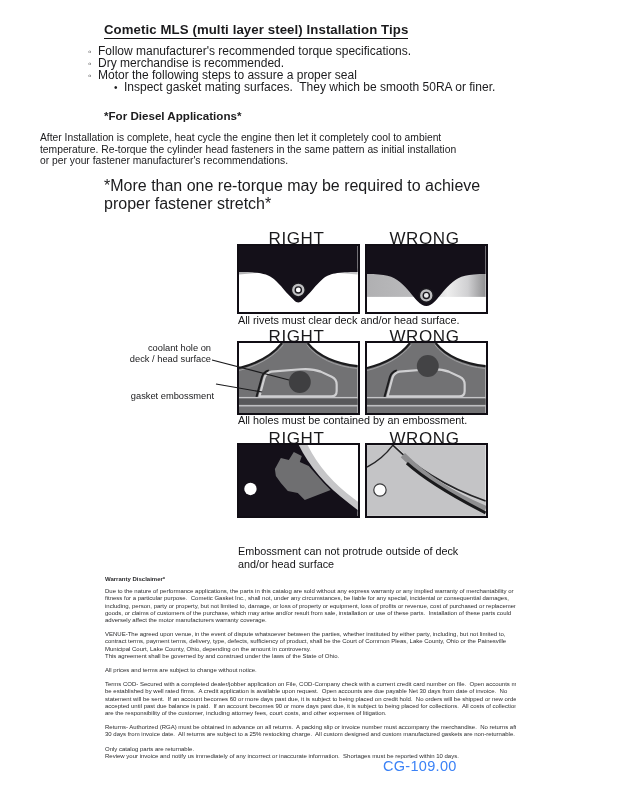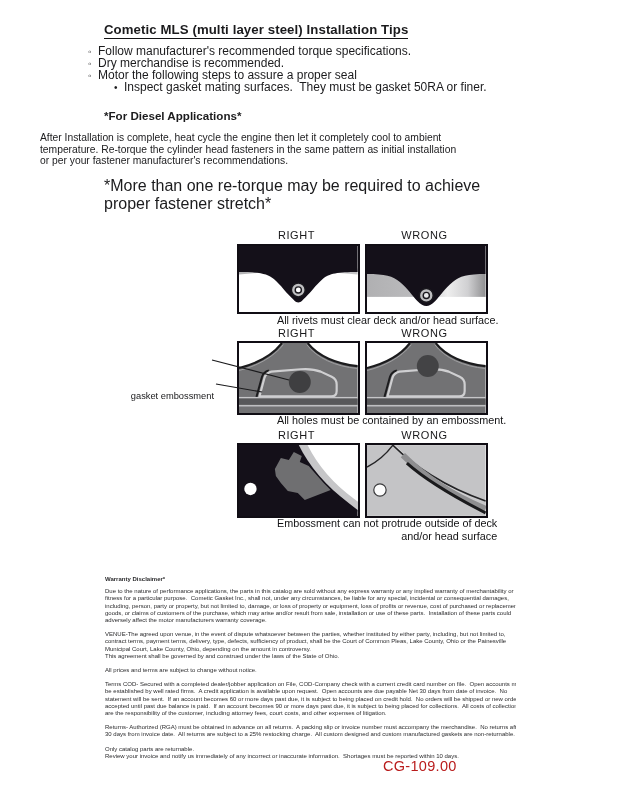--- a/index.html
+++ b/index.html
@@ -14,49 +14,49 @@
   ul.subbullets { list-style:none; margin:0 0 0 114px; }
   ul li { position:relative; padding-left:10px; font-size:12px; line-height:11.9px; white-space:pre-wrap; }
   ul.bullets > li > .marker::before { content:"◦"; position:absolute; left:0; top:0; font-size:10px; }
   ul.subbullets > li > .marker::before { content:"•"; position:absolute; left:0; top:0; font-size:10px; }
   .diesel-heading { margin:15px 16px 0 104px; font-size:11.6px; font-weight:bold; }
   .para { margin:6px 0 0 104px; width:474px; font-size:10.3px; line-height:11.9px; white-space:pre-wrap; }
   .para.gap { margin-top:10px;margin-left:40px; }
   .note { margin:10px 0 0 104px; font-size:16px; }
 
   
-  .dg-label { position:absolute; width:119px; text-align:center; font-size:11px; letter-spacing:.6px; color:#19191b; font-weight:500; }
+  .dg-label { position:absolute; width:119px; text-align:center; font-size:17px; letter-spacing:.6px; color:#19191b; font-weight:500; }
   .dg-box { position:absolute; width:123px; border:2.2px solid #100d14; background:#fff; }
   .dg-box svg { display:block; }
-  .dg-caption { position:absolute; font-size:10.8px; color:#131315; white-space:pre-line; line-height:12.5px;margin-left:39px; }
+  .dg-caption { position:absolute; font-size:10.8px; color:#131315; white-space:pre-line; line-height:12.5px; }
   .side-label { position:absolute; font-size:9.3px; line-height:11px; text-align:right; color:#19191b; white-space:pre-line; }
   .overlay { position:absolute; pointer-events:none; }
 
   
   .warranty { position:absolute; left:105px; top:576px; width:520px; color:#2c2c2e; }
   .warranty h3 { font-size:6px; line-height:7.2px; margin-bottom:5px; font-weight:bold; }
   .warranty p { font-size:6px; line-height:7.2px; margin-bottom:7px; white-space:pre-wrap; }
 
-  .part-number { position:absolute; left:383px; top:758px; font-size:14.5px; letter-spacing:.3px; color:#b91c1c; }
+  .part-number { position:absolute; left:383px; top:758px; font-size:14.5px; letter-spacing:.3px; color:#3b82f6; }
 </style>
 </head>
 <body>
 
 <div class="page">
 
   
   <h1 class="title">Cometic MLS (multi layer steel) Installation Tips</h1>
 
   <ul class="bullets">
     <li><span class="marker"></span><span>Follow manufacturer's recommended torque specifications.</span></li>
     <li><span class="marker"></span><span>Dry merchandise is recommended.</span></li>
     <li><span class="marker"></span><span>Motor the following steps to assure a proper seal</span></li>
   </ul>
   <ul class="subbullets">
-    <li><span class="marker"></span><span>Inspect gasket mating surfaces.  They must be gasket 50RA or finer.</span></li>
+    <li><span class="marker"></span><span>Inspect gasket mating surfaces.  They which be smooth 50RA or finer.</span></li>
   </ul>
 
   <h2 class="diesel-heading">*For Diesel Applications*</h2>
   <p class="para gap">After Installation is complete, heat cycle the engine then let it completely cool to ambient
 temperature. Re-torque the cylinder head fasteners in the same pattern as initial installation
 or per your fastener manufacturer's recommendations.</p>
   <p class="note">*More than one re-torque may be required to achieve proper fastener stretch*</p>
 
   
   <div class="dg-label" style="left:237px; top:229px;">RIGHT</div>
@@ -123,20 +123,22 @@
       <path d="M17.5,54 L23,34 C24,30.5 26.5,28.5 30,27.5" fill="none" stroke="#1c1c1e" stroke-width="2"></path>
       <path d="M20.5,53.5 L25.5,35 C26.5,31.5 29,29.3 32.5,28.6 L62,26.2 C70,25.6 76,26.2 82,28.6 L93,33.8 C96.5,35.6 98,38 98,41.5 L98,48 C98,51.5 96,53.5 92.5,53.5 Z" fill="none" stroke="#cfcfd1" stroke-width="2.2" stroke-linejoin="round"></path>
       <circle cx="61" cy="23" r="11" fill="#434345"></circle>
       <rect x="0" y="54" width="119" height="1.6" fill="#c6c6c8"></rect>
       <rect x="0" y="55.6" width="119" height="6.4" fill="#58585a"></rect>
       <rect x="0" y="62" width="119" height="1.6" fill="#bfbfc1"></rect>
     </svg>
   </div>
 
   
+  <div class="side-label" style="left:99px; top:343px; width:112px;">coolant hole on
+deck / head surface</div>
   <div class="side-label" style="left:100px; top:391px; width:114px;">gasket embossment</div>
   <svg class="overlay" style="left:108px; top:342px;" width="260" height="70" viewBox="0 0 260 70">
     <line x1="104" y1="18" x2="181" y2="38" stroke="#1a1a1c" stroke-width="1.1"></line>
     <line x1="108" y1="42" x2="154" y2="50" stroke="#1a1a1c" stroke-width="1.1"></line>
   </svg>
 
   <div class="dg-caption" style="left:238px; top:414px;">All holes must be contained by an embossment.</div>
 
   
   <div class="dg-label" style="left:237px; top:429px;">RIGHT</div>
@@ -163,21 +165,21 @@
       <rect x="0" y="0" width="119" height="71" fill="#c4c4c6"></rect>
       <path d="M26,0 C46,20 78,42 119,56 L119,66 C86,52 56,30 36,8 C32,4 29,1 27,0 Z" fill="url(#gradGasket)"></path>
       <path d="M26,0 C46,20 78,42 119,56" fill="none" stroke="#232325" stroke-width="1.6"></path>
       <path d="M26,0 C20,8 12,16 0,22" fill="none" stroke="#232325" stroke-width="1.4"></path>
       <path d="M36,10 C58,32 86,50 119,64" fill="none" stroke="#8e8e90" stroke-width="6"></path>
       <path d="M40,18 C60,36 88,52 119,68" fill="none" stroke="#1a1a1c" stroke-width="3"></path>
       <circle cx="13" cy="45" r="6.2" fill="#fdfdfd" stroke="#3a3a3c" stroke-width="1.2"></circle>
     </svg>
   </div>
 
-  <div class="dg-caption" style="left:238px; top:517px;text-align:right;">Embossment can not protrude outside of deck
+  <div class="dg-caption" style="left:238px; top:545px;">Embossment can not protrude outside of deck
 and/or head surface</div>
 
   
   <div class="warranty">
     <h3>Warranty Disclaimer*</h3>
     <p>Due to the nature of performance applications, the parts in this catalog are sold without any express warranty or any implied warranty of merchantability or
 fitness for a particular purpose.  Cometic Gasket Inc., shall not, under any circumstances, be liable for any special, incidental or consequential damages,
 including, person, party or property, but not limited to, damage, or loss of property or equipment, loss of profits or revenue, cost of purchased or replacement
 goods, or claims of customers of the purchase, which may arise and/or result from sale, installation or use of these parts.  Installation of these parts could
 adversely affect the motor manufacturers warranty coverage.</p>

